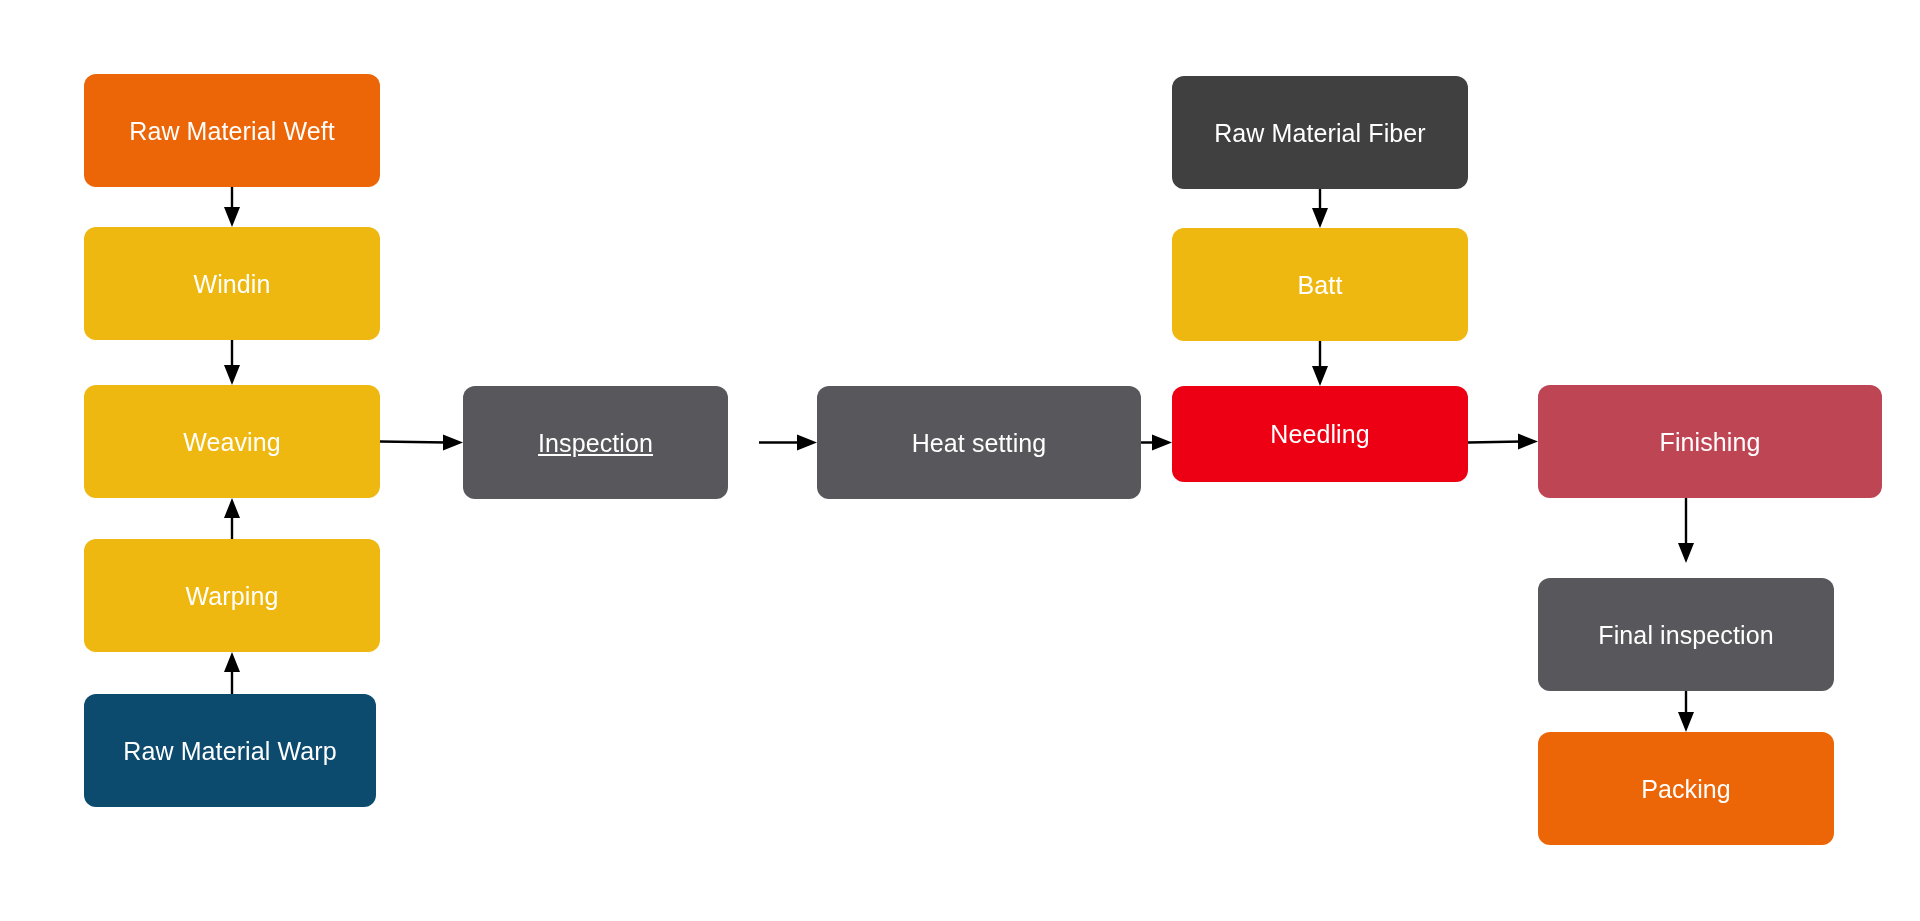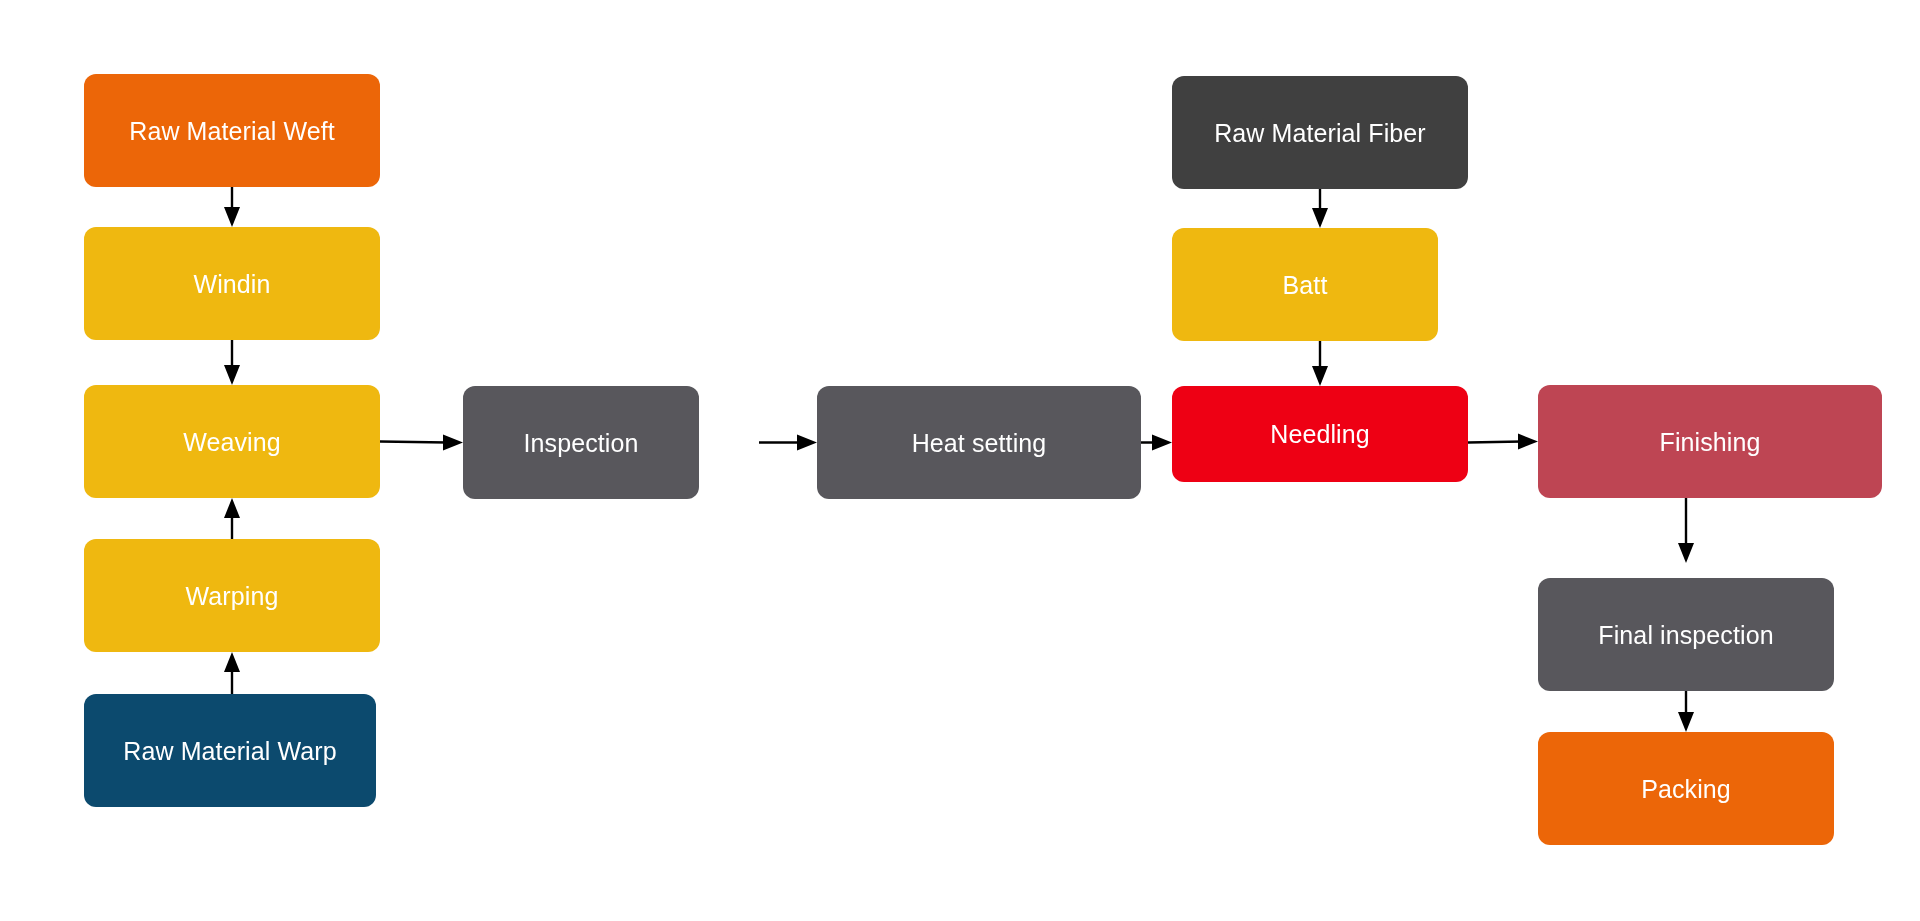--- a/index.html
+++ b/index.html
@@ -102,22 +102,22 @@
         <line x1="1686" y1="676" x2="1686" y2="716" class="edge-line"></line>
         <polygon points="1686,732 1678,712 1694,712" class="edge-head"></polygon>
       </g>
     </svg>
   <div id="node-layer">
       <div class="node" style="left: 84px; top: 74px; width: 296px; height: 113px; background: rgb(236, 102, 8);">Raw Material Weft</div>
       <div class="node" style="left: 84px; top: 227px; width: 296px; height: 113px; background: rgb(239, 184, 16);">Windin</div>
       <div class="node" style="left: 84px; top: 385px; width: 296px; height: 113px; background: rgb(239, 184, 16);">Weaving</div>
       <div class="node" style="left: 84px; top: 539px; width: 296px; height: 113px; background: rgb(239, 184, 16);">Warping</div>
       <div class="node" style="left: 84px; top: 694px; width: 292px; height: 113px; background: #0c4a6e;">Raw Material Warp</div>
-      <div class="node" style="left: 463px; top: 386px; width: 236px; height: 113px; background: rgb(88, 87, 92);">Inspection</div>
+      <div class="node" style="left: 463px; top: 386px; width: 265px; height: 113px; background: rgb(88, 87, 92); text-decoration: underline;">Inspection</div>
       <div class="node" style="left: 817px; top: 386px; width: 324px; height: 113px; background: rgb(88, 87, 92);">Heat setting</div>
       <div class="node" style="left: 1172px; top: 76px; width: 296px; height: 113px; background: #404040;">Raw Material Fiber</div>
-      <div class="node" style="left: 1172px; top: 228px; width: 266px; height: 113px; background: rgb(239, 184, 16);">Batt</div>
+      <div class="node" style="left: 1172px; top: 228px; width: 296px; height: 113px; background: rgb(239, 184, 16);">Batt</div>
       <div class="node" style="left: 1172px; top: 386px; width: 296px; height: 96px; background: rgb(238, 0, 20);">Needling</div>
       <div class="node" style="left: 1538px; top: 385px; width: 344px; height: 113px; background: rgb(190, 69, 83);">Finishing</div>
       <div class="node" style="left: 1538px; top: 563px; width: 296px; height: 113px; background: rgb(88, 87, 92); margin-top: 15px;">Final inspection</div>
       <div class="node" style="left: 1538px; top: 732px; width: 296px; height: 113px; background: rgb(236, 102, 8);">Packing</div>
     </div>
 </div>
 
 </body></html>

